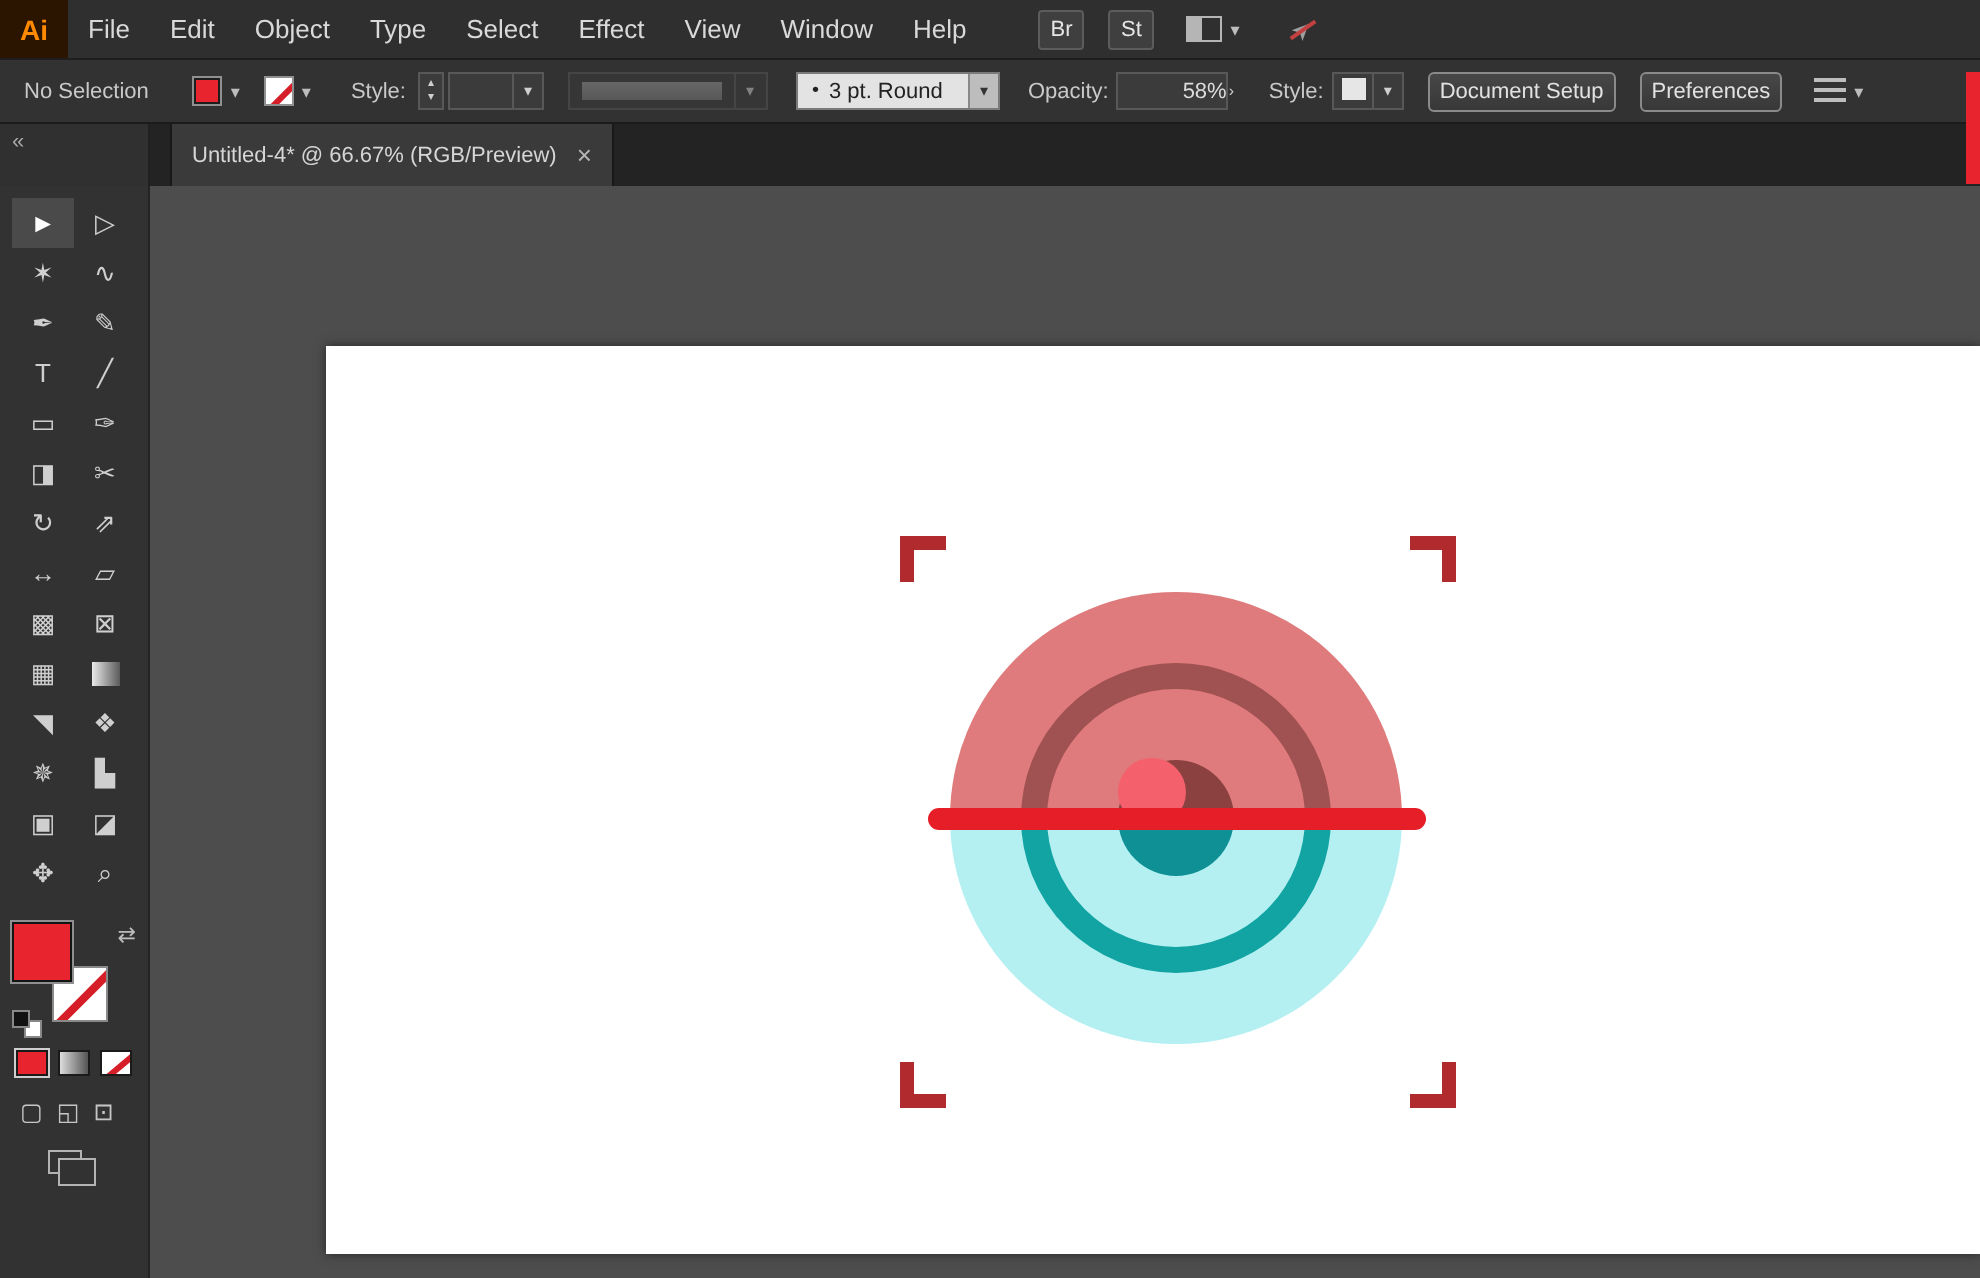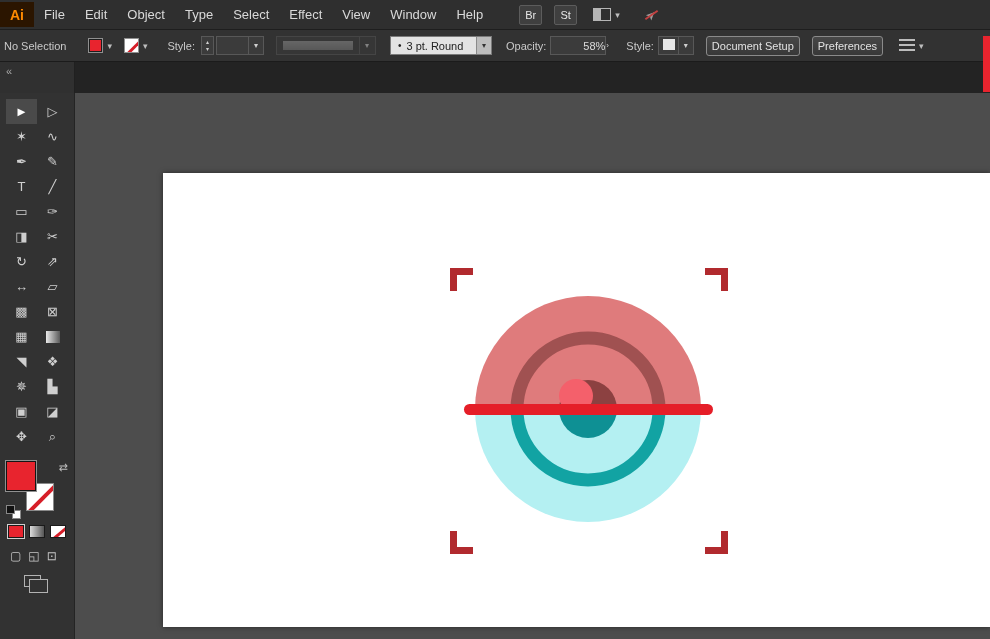--- a/index.html
+++ b/index.html
@@ -8,40 +8,40 @@
     position: relative;
     background:#4d4d4d;
     font-family:"Liberation Sans", sans-serif;
     overflow:hidden;
     -webkit-font-smoothing: antialiased;
   }
 
   
   .menubar { position:absolute; top:0; left:0; right:0; height:29px;
     background:#2f2f2f; display:flex; align-items:center; color:#d9d9d9; font-size:13px; z-index:4;}
-  .ai-logo { width:34px; height:25px; background:#2b1500; color:#ff8a00;
+  .ai-logo { width:34px; height:30px; background:#2b1500; color:#ff8a00;
     font-weight:bold; display:flex; align-items:center; justify-content:center; font-size:14px; }
   .menu-item { padding:12px 10px; height:29px; display:flex; align-items:center; cursor:default; }
   .badge { width:23px; height:20px; margin-left:12px; background:#3f3f3f;
     border:1px solid #5c5c5c; border-radius:2px; color:#e6e6e6; font-size:11px;
     display:flex; align-items:center; justify-content:center; }
   .badge.first { margin-left:26px; }
   .ws-icon { width:18px; height:13px; margin-left:16px; border:1px solid #b5b5b5;
     background:linear-gradient(90deg,#b5b5b5 0 45%, transparent 45%); }
   .chev { font-size:9px; color:#bdbdbd; margin-left:4px; }
   .gpu-wrap { position:relative; margin-left:22px; width:18px; height:18px; display:flex; align-items:center; justify-content:center;}
   .gpu { color:#9f9f9f; font-size:12px; transform:rotate(-45deg); display:inline-block; }
   .gpu-wrap::after { content:""; position:absolute; left:2px; top:8px; width:15px; height:2px;
     background:#c24040; transform:rotate(-35deg); }
 
   
   .controlbar { position:absolute; top:29px; left:0; right:0; height:33px;
     background:#323232; border-top:1px solid #1e1e1e; border-bottom:1px solid #1b1b1b;
     display:flex; align-items:center; color:#c9c9c9; font-size:11px; z-index:4; }
-  .cb-label { margin-left:4px; white-space:nowrap; }
+  .cb-label { margin-left:12px; white-space:nowrap; }
   .chip { width:15px; height:15px; border:1px solid #909090; }
   .fill-chip { margin-left:22px; box-shadow:0 0 0 1px #1d1d1d inset; }
   .none-chip { background:#fff; position:relative; overflow:hidden; }
   .none-chip::after { content:""; position:absolute; left:-3px; top:6px; width:26px; height:3px;
     background:#d61e28; transform:rotate(-45deg); }
   .combo { height:19px; background:#3b3b3b; border:1px solid #585858; display:flex;
     align-items:center; color:#dcdcdc; }
   .combo .arrow-box { width:15px; height:100%; border-left:1px solid #585858;
     display:flex; align-items:center; justify-content:center; font-size:8px; color:#cfcfcf; }
   .combo.light { background:#e3e3e3; color:#222; border-color:#7a7a7a; }
@@ -181,20 +181,24 @@
 
   <span class="align-icon"></span>
   <span class="chev">▾</span>
 </div>
 
 <div class="red-strip"></div>
 
 <div class="tabbar">
   <div class="tools-header">
     <span>«</span>
+  </div>
+  <div class="tab">
+    <span>Untitled-4* @ 66.67% (RGB/Preview)</span>
+    <span class="tab-close">×</span>
   </div>
 </div>
 
 <div class="toolscol">
   <div class="tools-grid">
     <span class="tool active">►</span>
     <span class="tool">▷</span>
     <span class="tool">✶</span>
     <span class="tool">∿</span>
     <span class="tool">✒</span>

